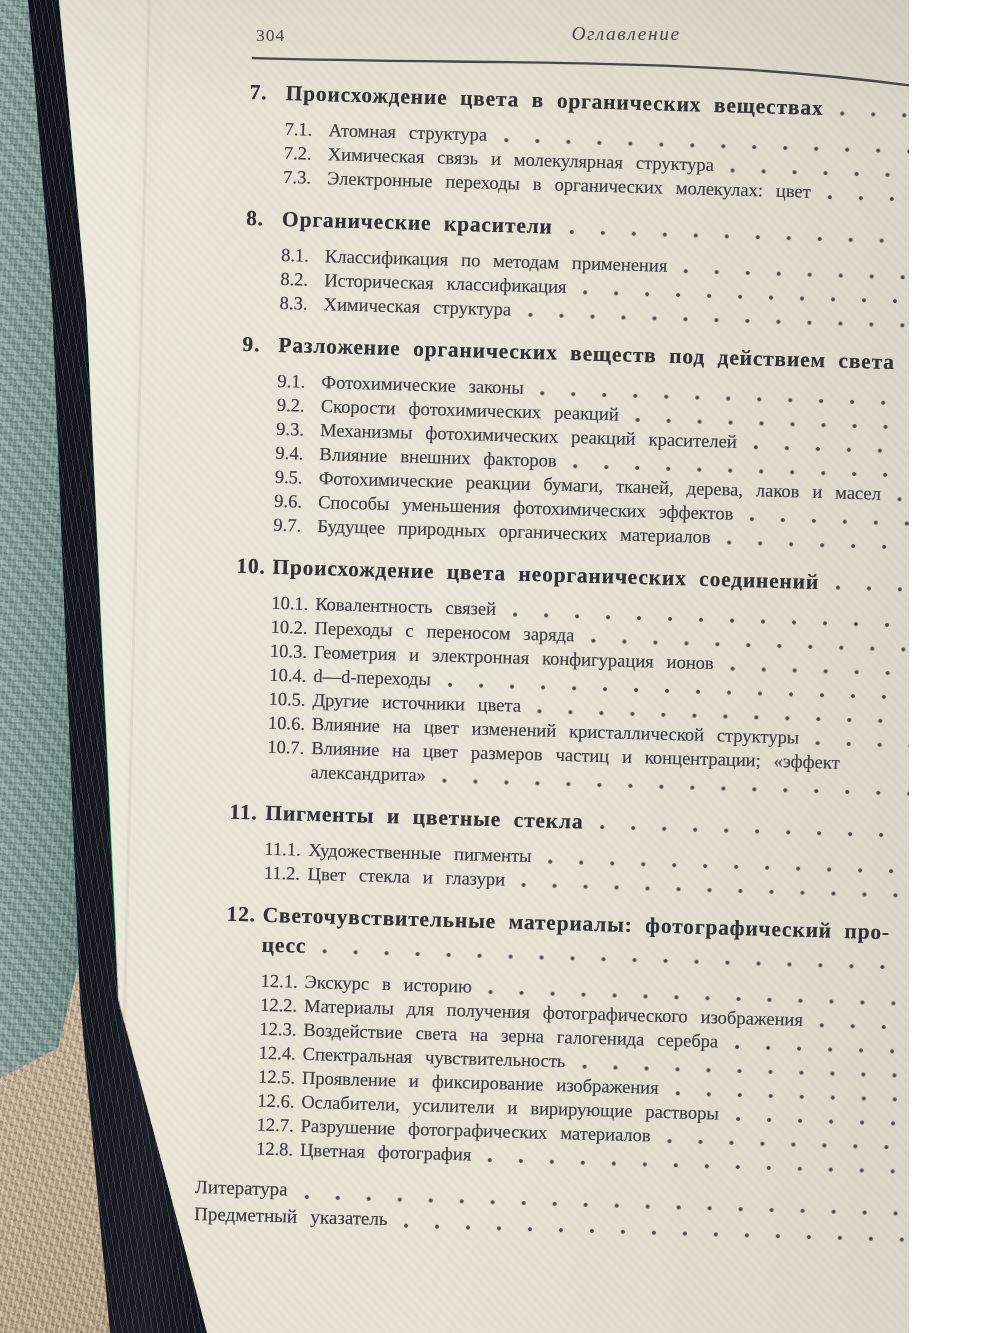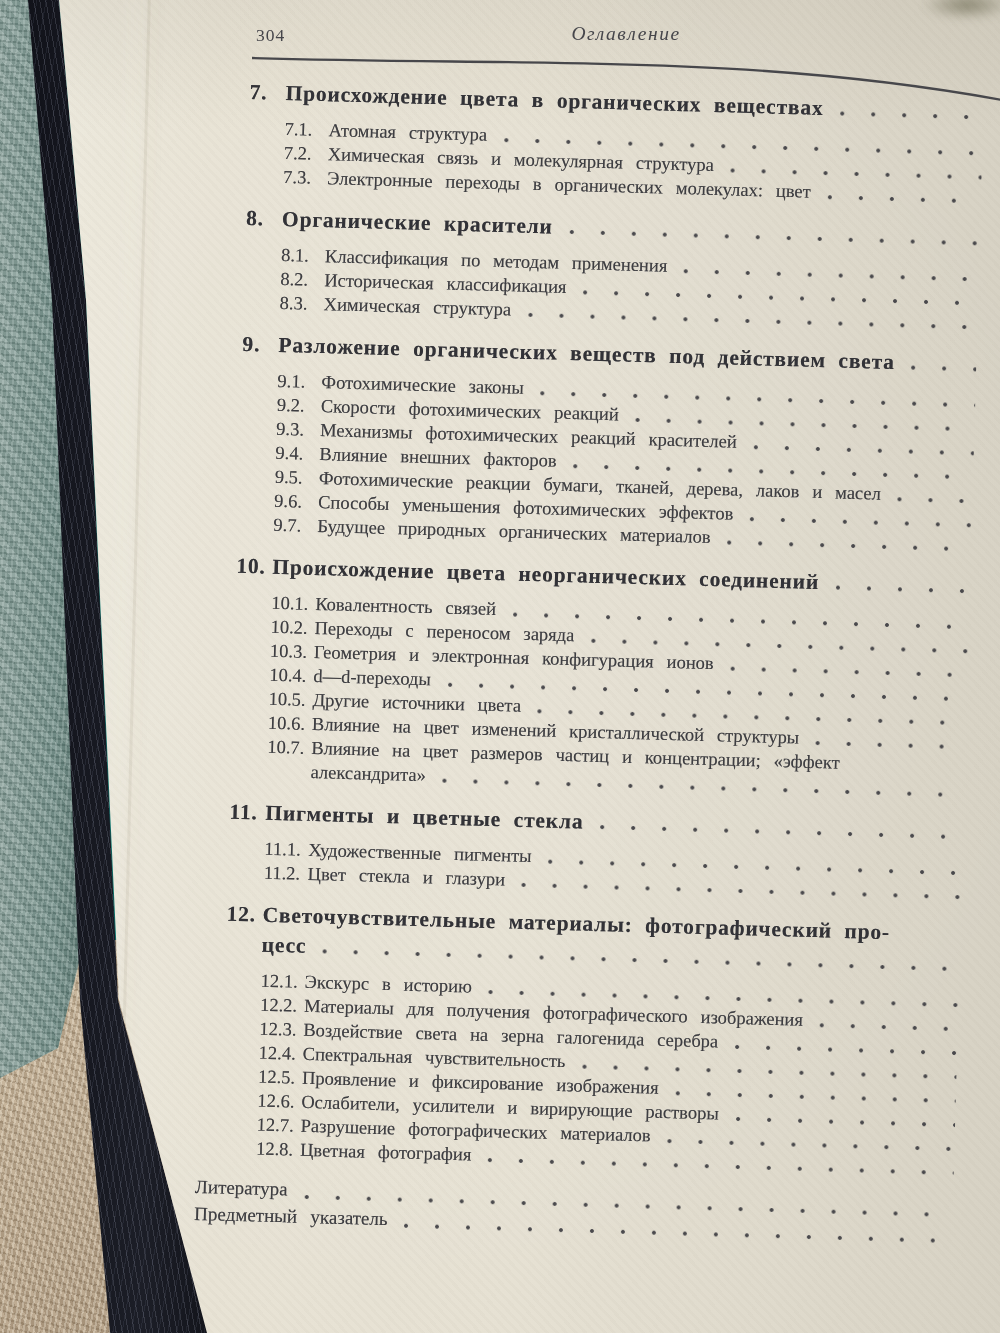--- a/index.html
+++ b/index.html
@@ -1,17 +1,17 @@
 <!DOCTYPE html>
 <html><head>
 <meta charset="utf-8">
 <style>
   html,body{margin:0;padding:0;}
-  #photo{position:relative;width:1000px;height:1333px;overflow:hidden;
-         background:#0f766e;font-family:"Liberation Serif",serif;}
+  #photo{position:relative;width:909px;height:1333px;overflow:hidden;
+         background:#22c55e;font-family:"Liberation Serif",serif;}
 
   
   #carpet-beige{position:absolute;left:0;top:940px;width:260px;height:393px;
     background:
       repeating-linear-gradient(100deg, rgba(255,250,235,.28) 0 2px, rgba(0,0,0,0) 2px 5px),
       repeating-linear-gradient(15deg, rgba(90,70,45,.22) 0 2px, rgba(0,0,0,0) 2px 7px),
       repeating-linear-gradient(60deg, rgba(255,245,225,.12) 0 4px, rgba(70,55,35,.10) 4px 9px),
       linear-gradient(135deg,#c6b49a,#a8937a);}
   #carpet-teal{position:absolute;left:0;top:0;width:100px;height:1090px;
     clip-path:polygon(0 0,46px 0,72px 400px,82px 950px,58px 1048px,0 1078px);

